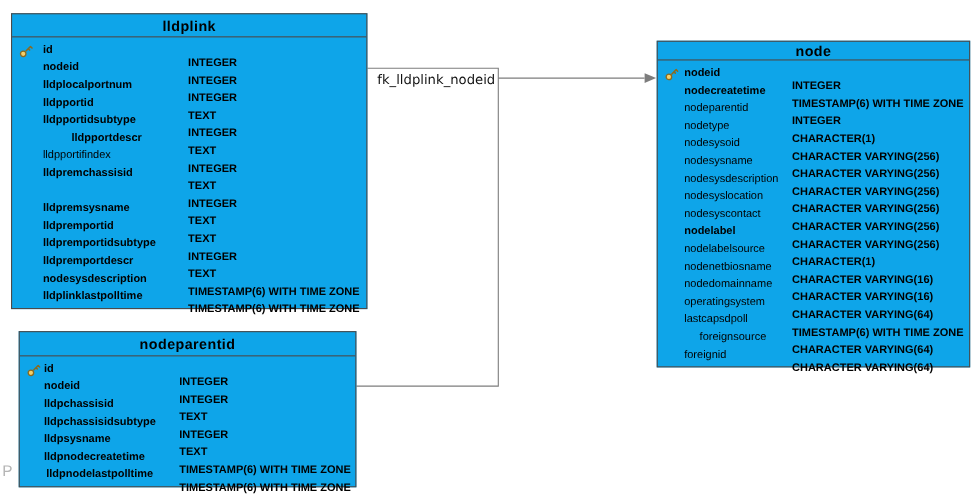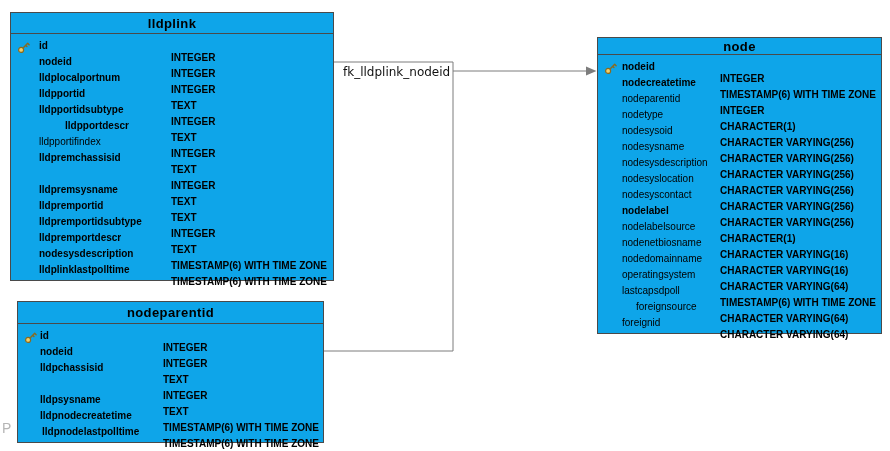--- a/index.html
+++ b/index.html
@@ -135,20 +135,21 @@
           </div>
           <div class="col-row">
             <span class="col-name" style="left: 22px;">nodeid</span>
             <span class="col-type" style="left: 145px;">INTEGER</span>
           </div>
           <div class="col-row">
             <span class="col-name" style="left: 22px;">lldpchassisid</span>
             <span class="col-type" style="left: 145px;">TEXT</span>
           </div>
           <div class="col-row">
+            <span class="col-name" style="left: 22px;">lldpchassisidsubtype</span>
             <span class="col-type" style="left: 145px;">INTEGER</span>
           </div>
           <div class="col-row">
             <span class="col-name" style="left: 22px;">lldpsysname</span>
             <span class="col-type" style="left: 145px;">TEXT</span>
           </div>
           <div class="col-row">
             <span class="col-name" style="left: 22px;">lldpnodecreatetime</span>
             <span class="col-type" style="left: 145px;">TIMESTAMP(6) WITH TIME ZONE</span>
           </div>

